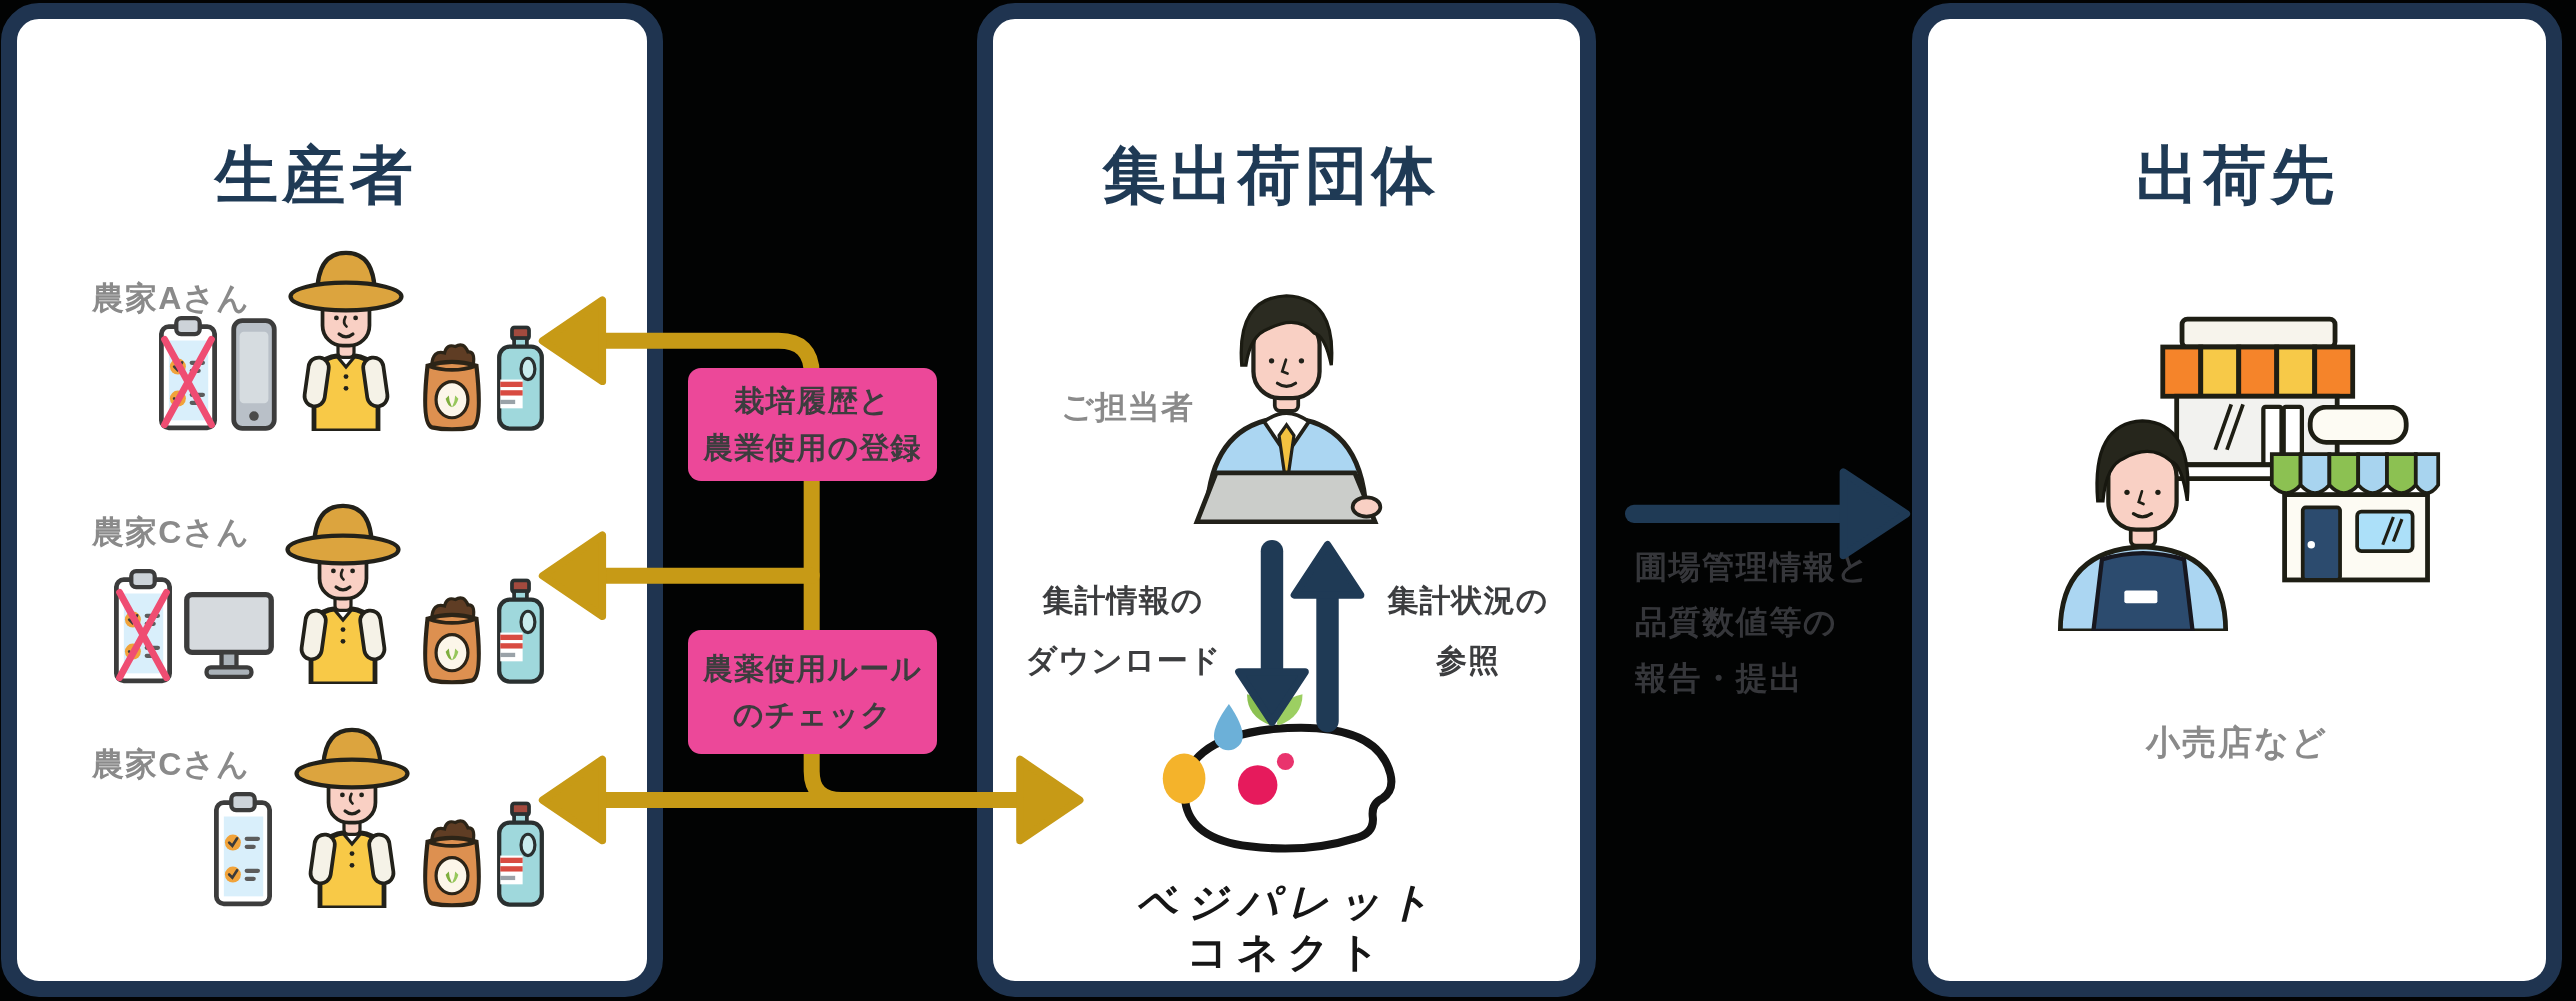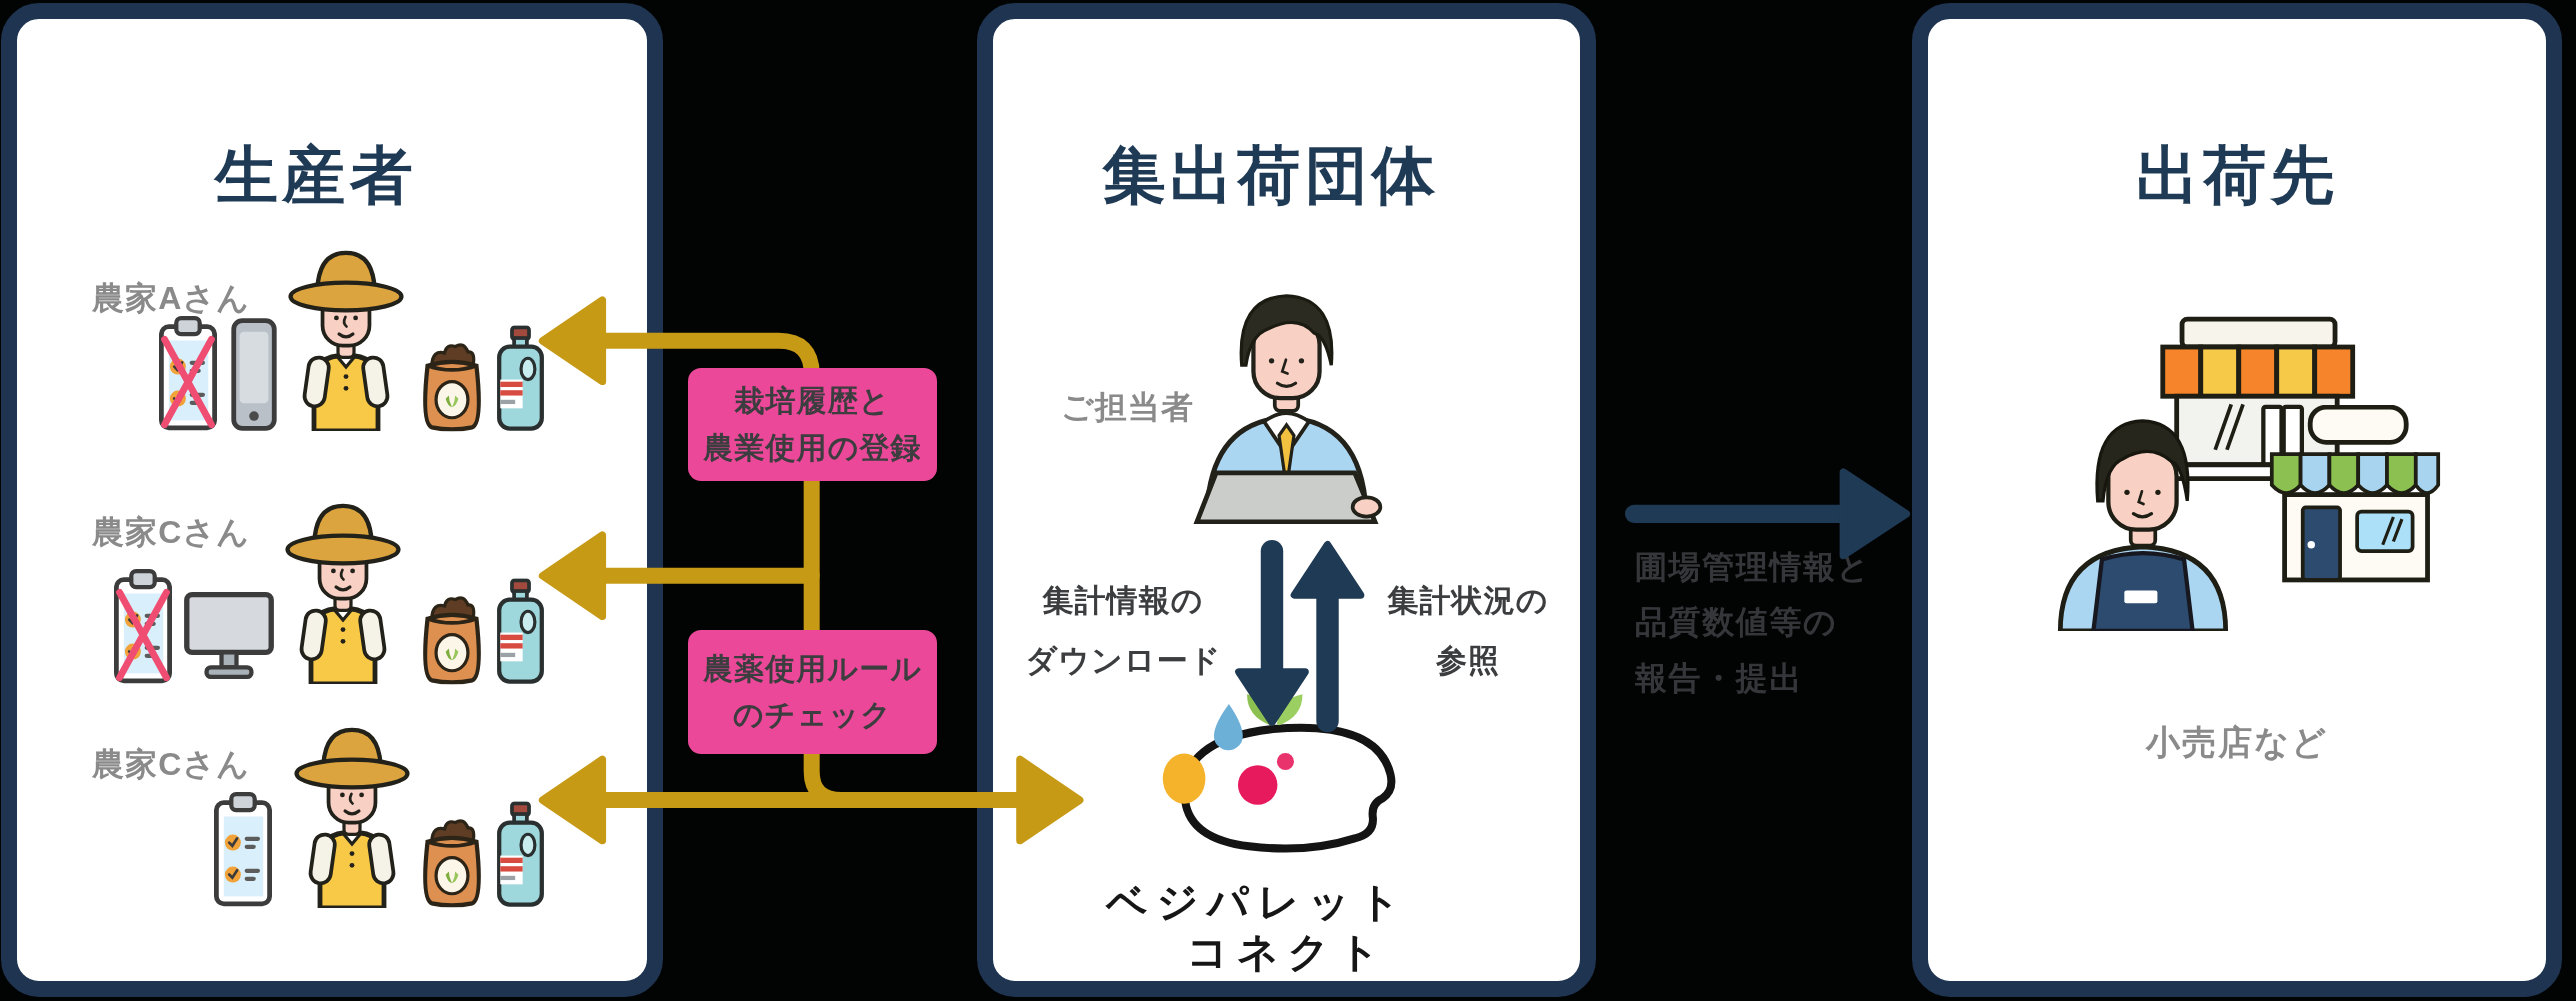--- a/index.html
+++ b/index.html
@@ -294,21 +294,21 @@
   <div class="mid-label" style="left:1008px;top:580px;width:230px;">集計情報の</div>
   <div class="mid-label" style="left:998px;top:640px;width:251px;">ダウンロード</div>
   <div class="mid-label" style="left:1356px;top:580px;width:224px;">集計状況の</div>
   <div class="mid-label" style="left:1356px;top:640px;width:224px;">参照</div>
 
   <div class="icon-wrap" style="left:1153px;top:689px;width:267px;height:192px;">
       <svg viewBox="0 0 500 360">
         <use href="#sym-palette"></use>
       </svg>
     </div>
-  <div class="app-name" style="left:1001px;top:875px;width:513px;">ベジパレット</div>
+  <div class="app-name" style="left:1031px;top:875px;width:513px;font-style:italic;">ベジパレット</div>
   <div class="app-name" style="left:1031px;top:925px;width:513px;">コネクト</div>
 
   <div class="note-line" style="left:1635px;top:546px;">圃場管理情報と</div>
   <div class="note-line" style="left:1635px;top:601px;">品質数値等の</div>
   <div class="note-line" style="left:1635px;top:657px;">報告・提出</div>
 
   <div class="panel-title" style="left:1970px;top:105px;width:534px;">出荷先</div>
   <div class="icon-wrap" style="left:2151px;top:316px;width:214px;height:214px;">
       <svg viewBox="0 0 400 400">
         <use href="#sym-store"></use>

